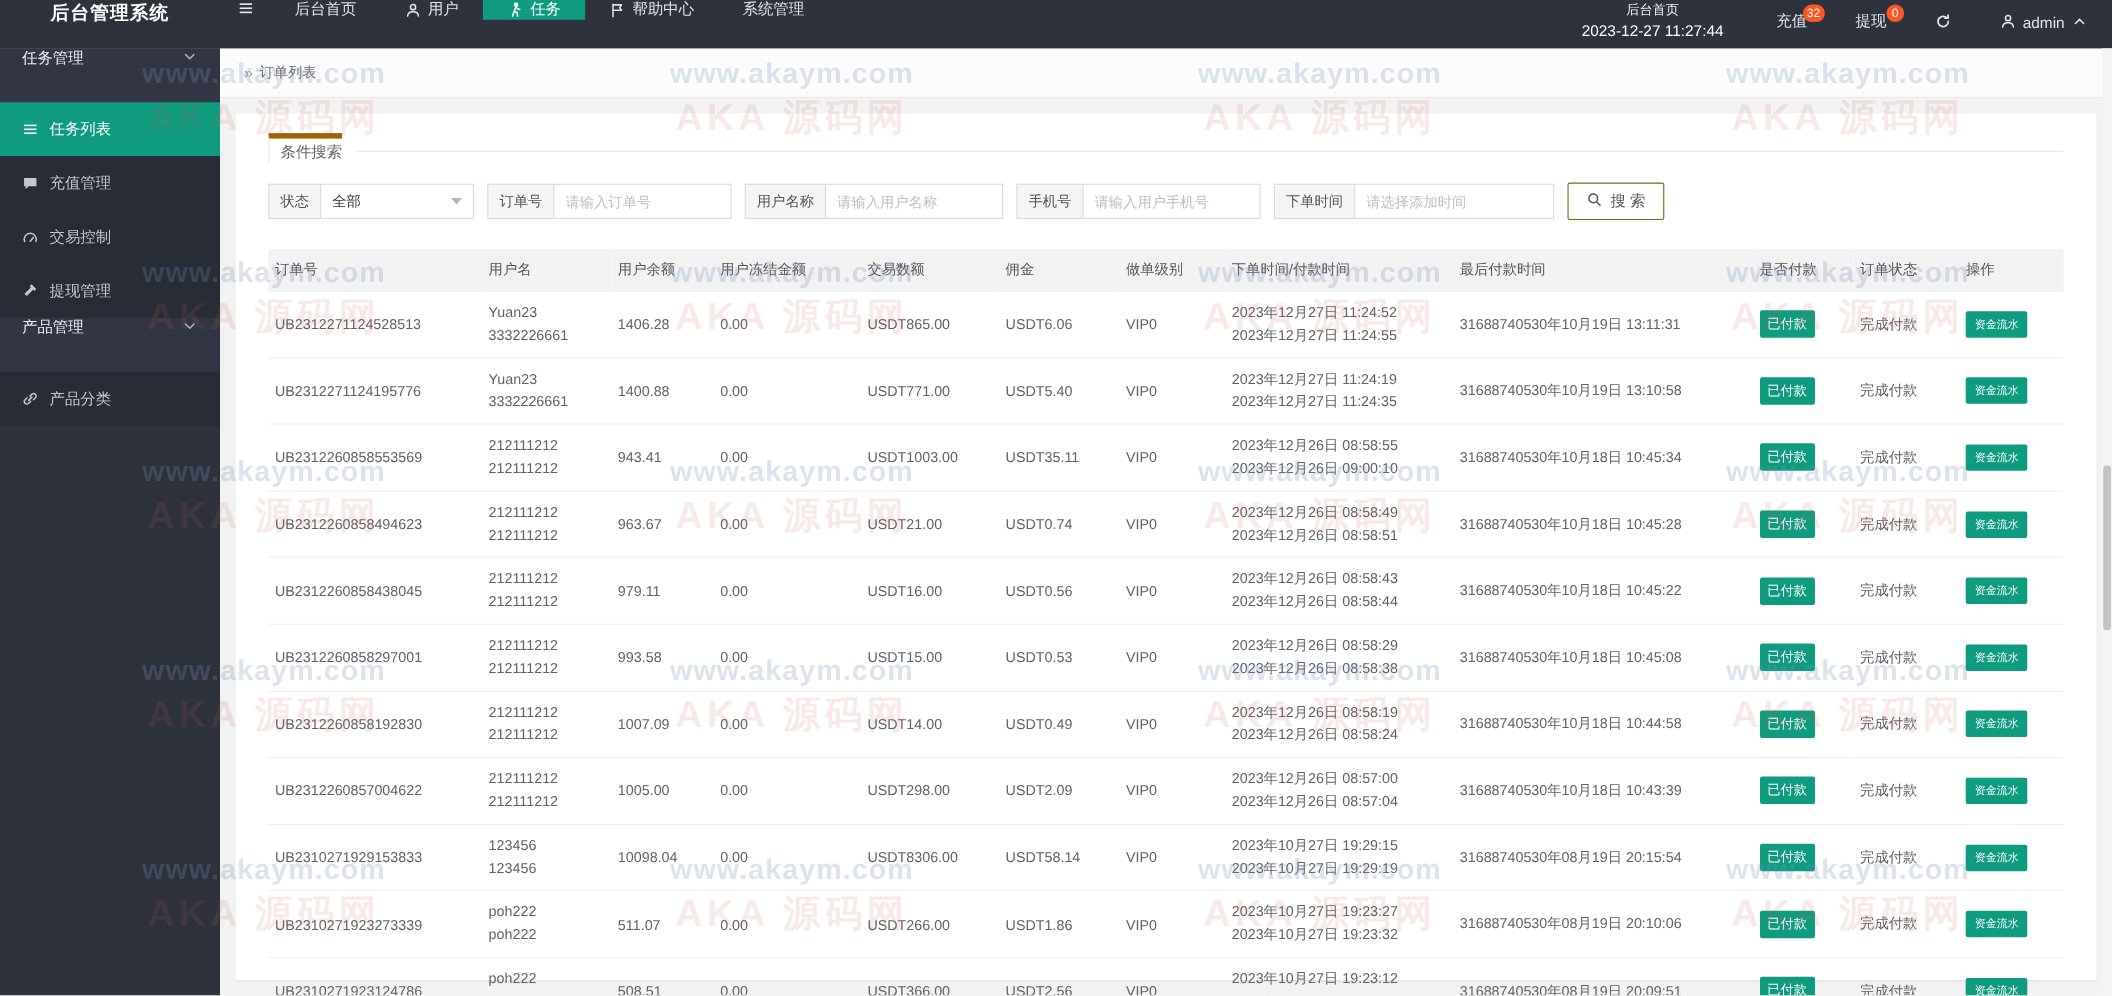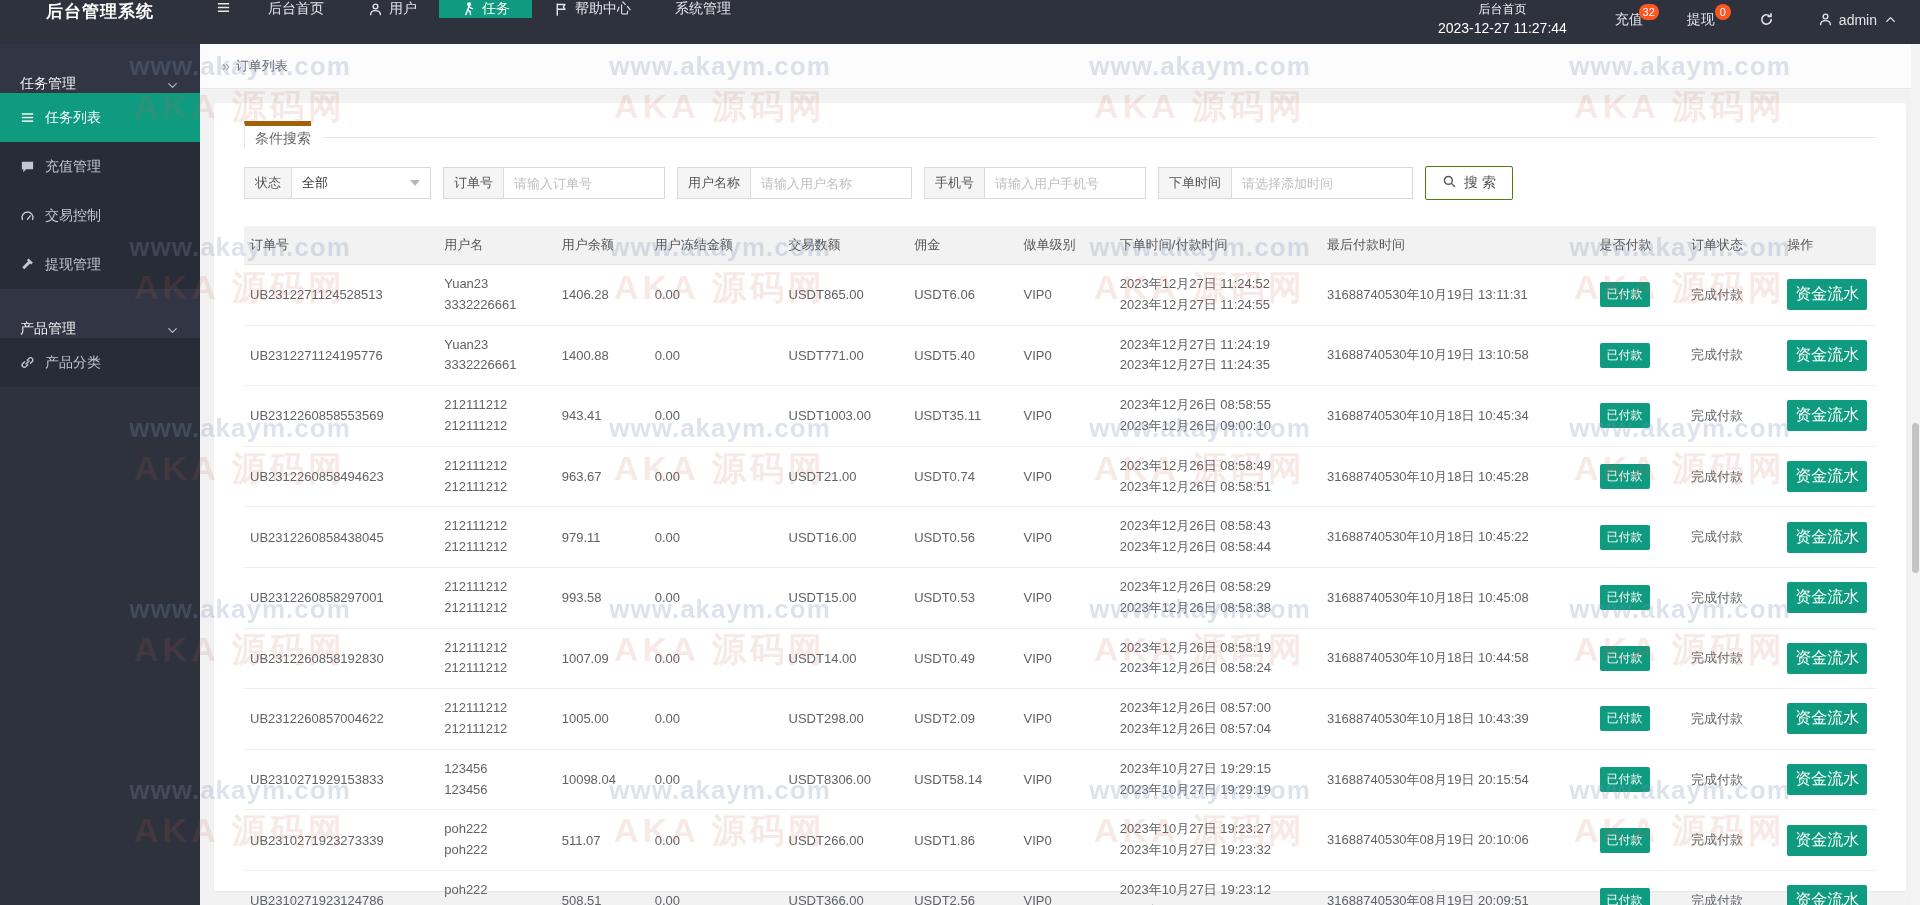--- a/index.html
+++ b/index.html
@@ -20,21 +20,21 @@
   .time-value { font-size:14px; color:#fff; }
   .tb-btn { position:relative; display:flex; align-items:center; padding:0 22px; font-size:14px; color:#e3e5e8; cursor:pointer; }
   .tb-badge { position:absolute; top:4px; right:6px; min-width:16px; height:16px; padding:0 4px;
     background:var(--badge); border-radius:8px; font-size:11px; line-height:16px; text-align:center; color:#fff; }
   .icon { display:inline-flex; align-items:center; justify-content:center; }
   .icon svg { display:block; }
 
   
   .layout { display:flex; height:861px; }
   .sidebar { width:200px; background:#2e323d; flex-shrink:0; }
-  .side-group { height:49px; display:flex; align-items:flex-end; padding:0 20px; color:#f0f1f3;
+  .side-group { height:49px; display:flex; align-items:flex-start; padding:0 20px; color:#f0f1f3;
     font-size:14px; cursor:pointer; background:#323644; }
   .side-group .chev { margin-left:auto; color:#aab0bb; }
   .side-item { height:49px; display:flex; align-items:center; gap:10px; padding:0 20px;
     color:#c3c7cf; font-size:14px; cursor:pointer; background:#282c36; }
   .side-item.active { background:var(--accent); color:#fff; }
 
   .main { flex:1; display:flex; flex-direction:column; min-width:0; }
   .breadcrumb-bar { height:45px; background:#fcfcfc; border-bottom:1px solid #e8e8e8;
     display:flex; align-items:center; padding:0 22px; font-size:13px; color:#6c6c6c; gap:6px; }
   .crumb-sep { color:#999; font-size:14px; }
@@ -62,21 +62,21 @@
 
   
   table { width:100%; border-collapse:collapse; table-layout:fixed; }
   th { background:#f2f2f2; font-weight:normal; font-size:13px; color:#555; text-align:left;
     padding:10px 6px; border-bottom:1px solid #e6e6e6; overflow:hidden; white-space:nowrap; }
   td { font-size:13px; color:#606266; text-align:left; padding:9px 6px; border-bottom:1px solid #eeeeee;
     overflow:hidden; white-space:nowrap; vertical-align:middle; height:59px; }
   .two-line div { line-height:1.6; }
   .badge-paid { display:inline-block; background:var(--accent); color:#fff; font-size:12px;
     padding:4px 7px; border-radius:2px; }
-  .btn-flow { display:inline-block; background:var(--accent); color:#fff; font-size:16px;
+  .btn-flow { display:inline-block; background:var(--accent); color:#fff; font-size:10px;
     padding:5px 8px; border-radius:2px; cursor:pointer;font-family:Liberation Mono, monospace; }
 
   
   col.c1{width:11.9%} col.c2{width:7.2%} col.c3{width:5.7%} col.c4{width:8.2%}
   col.c5{width:7.7%} col.c6{width:6.7%} col.c7{width:5.9%} col.c8{width:12.7%}
   col.c9{width:16.7%} col.c10{width:5.6%} col.c11{width:5.9%} col.c12{width:5.8%}
 
   
   .watermark { position:fixed; inset:0; pointer-events:none; z-index:50;
     display:grid; grid-template-columns:repeat(4,1fr); grid-template-rows:repeat(5,1fr); }

